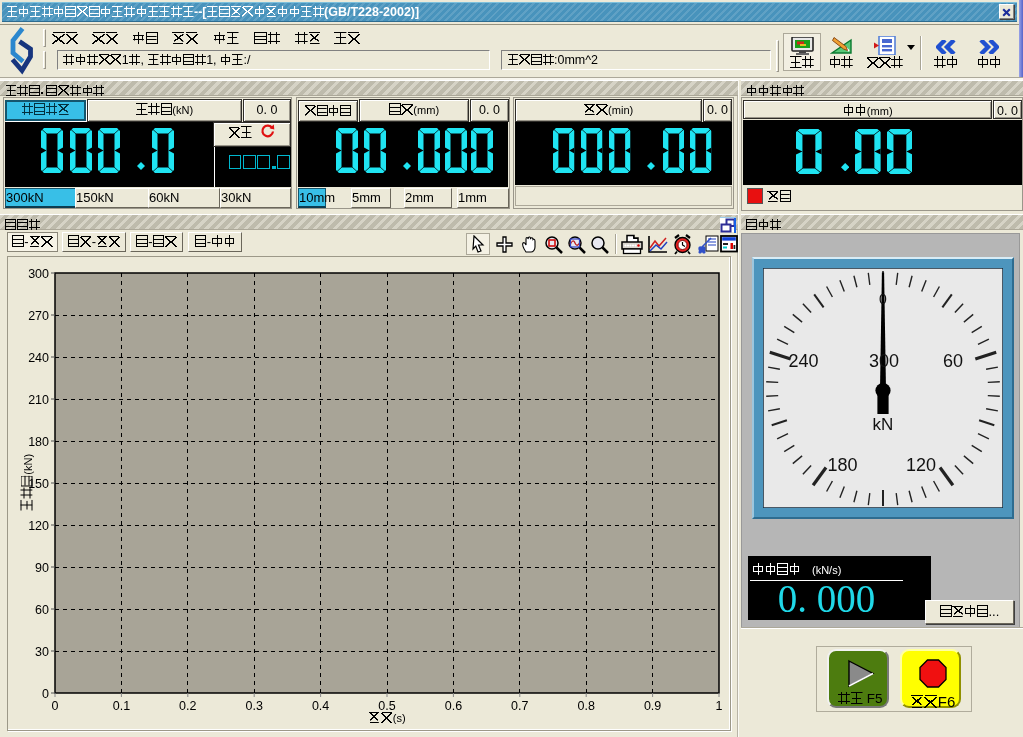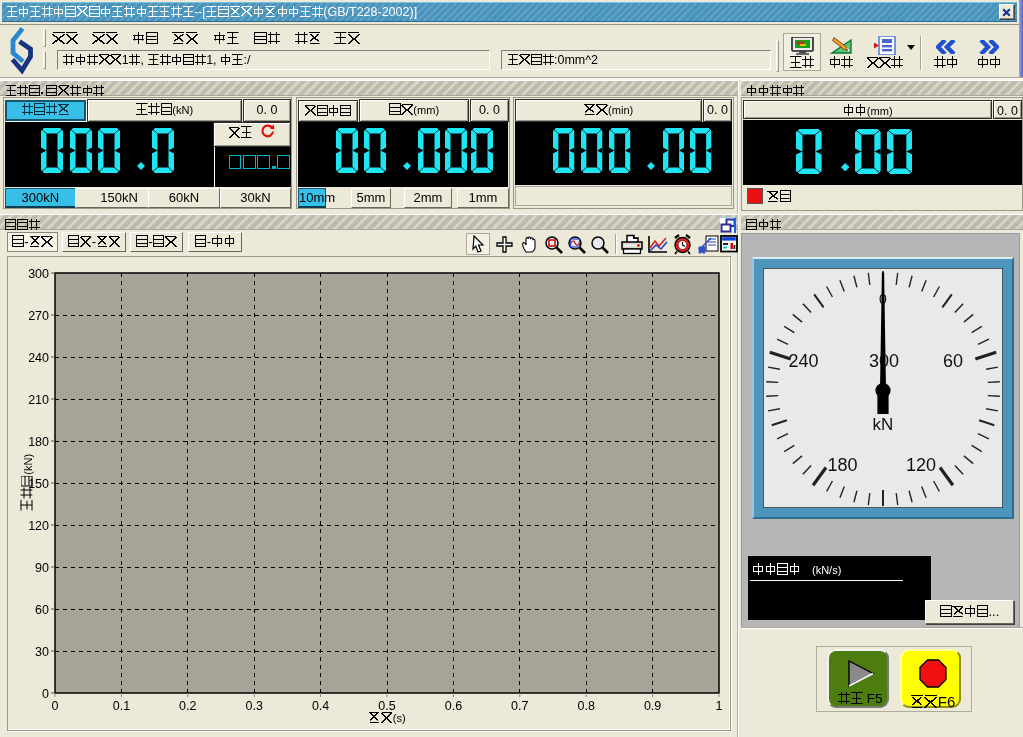--- a/index.html
+++ b/index.html
@@ -1,34 +1,34 @@
 <!DOCTYPE html>
 <html><head><meta charset="utf-8">
 <style>
 *{margin:0;padding:0;box-sizing:border-box}
 html,body{width:1023px;height:737px;overflow:hidden}
 body{position:relative;font-family:"Liberation Sans",sans-serif;background:#ece9d8;color:#000}
 .abs{position:absolute}
 .tbar{background:repeating-linear-gradient(135deg,rgba(255,255,255,.13) 0 2px,rgba(255,255,255,0) 2px 5px) #4893bc;border-top:1px solid #7cc0dc;border-bottom:1px solid #2e6c90}
-.ttxt{color:#fff;font-size:12.5px;font-weight:normal;white-space:nowrap;letter-spacing:0}
+.ttxt{color:#fff;font-size:12.5px;font-weight:bold;white-space:nowrap;letter-spacing:0}
 .cbtn{background:#ece9d8;border:1px solid #fff;border-right-color:#808080;border-bottom-color:#808080;box-shadow:1px 1px 0 #404040}
 .grip{width:3px;border-left:1px solid #fff;border-top:1px solid #fff;border-right:1px solid #9a968a;border-bottom:1px solid #9a968a;background:#ece9d8}
 .mtxt{font-size:14px;color:#000}
 .sfield{background:#ece9d8;border:1px solid #808080;border-right-color:#fff;border-bottom-color:#fff;font-size:12.5px;line-height:18px;white-space:nowrap}
 .btxt{font-size:13px;text-align:center;white-space:nowrap}
 .hdr{background:repeating-linear-gradient(135deg,#d6d3c6 0 3px,#bebbac 3px 7px);border-top:1px solid #fff;border-bottom:1px solid #aca899}
 .htxt{font-size:12.5px;margin-left:5px;line-height:15px;display:inline-block}
 .pbox{border:1px solid #9a968a;background:#ece9d8}
 .selbtn{background:#38BFE7;border:2px solid #14566e;box-shadow:1px 1px 0 #fff;font-size:13px;text-align:center;line-height:16px;color:#03303e}
 .rlabel{background:#ece9d8;border:1px solid #2e2c28;box-shadow:inset 1px 1px 0 #fff,inset -1px -1px 0 #9a968a;font-size:13px;text-align:center;line-height:20px}
 .vbox{background:#ece9d8;border:1px solid #2e2c28;box-shadow:inset 1px 1px 0 #fff,inset -1px -1px 0 #9a968a;font-size:12.5px;text-align:center;line-height:20px}
 .blk{background:#000}
 .sg{position:absolute}
 .pk{width:12.7px;height:14.2px;border:1.4px solid #00B7CE;position:absolute}
-.ubtn{background:#ece9d8;border:1px solid #fff;border-right-color:#6a665a;border-bottom-color:#6a665a;font-size:13px;text-align:center;line-height:18px}
+.ubtn{background:#ece9d8;border:1px solid #fff;border-right-color:#6a665a;border-bottom-color:#6a665a;font-size:13px;line-height:18px}
 .ubtn.on{background:#38BFE7;border:1px solid #14566e;border-bottom:2px solid #0c3c50}
 .tab{background:#ece9d8;border:1px solid #fff;border-right-color:#6a665a;border-bottom-color:#6a665a;font-size:13px;text-align:center;line-height:17px}
 .tab.on{background:#f6f3e6;border:1px solid #8a8678;line-height:17px}
 .rbtn{background:#ece9d8;border:1px solid #fff;border-right-color:#6a665a;border-bottom-color:#6a665a;box-shadow:1px 1px 0 #404040;font-size:13px;text-align:center;line-height:21px}
 .startb{background:#4d7c0f;border-radius:9px;border:2px solid #f2f2f2;border-right-color:#787878;border-bottom-color:#787878}
 .stopb{background:#ffff00;border-radius:9px;border:2px solid #ffffa0;border-right-color:#909000;border-bottom-color:#909000}
 i.h{display:inline-block;width:.88em;height:.9em;vertical-align:-.09em;background-repeat:no-repeat;margin:0 .03em}
 i.a{background-image:linear-gradient(currentColor,currentColor),linear-gradient(currentColor,currentColor),linear-gradient(currentColor,currentColor),linear-gradient(currentColor,currentColor);background-position:50% 0,50% 50%,50% 100%,50% 50%;background-size:96% 9%,78% 9%,96% 9%,9% 98%}
 i.b{box-shadow:inset 0 0 0 1px;background-image:linear-gradient(currentColor,currentColor),linear-gradient(currentColor,currentColor);background-position:50% 34%,50% 67%;background-size:88% 9%,88% 9%}
 i.c{background-image:linear-gradient(currentColor,currentColor),linear-gradient(currentColor,currentColor),linear-gradient(currentColor,currentColor),linear-gradient(currentColor,currentColor);background-position:26% 50%,74% 50%,50% 22%,50% 78%;background-size:9% 100%,9% 100%,100% 9%,100% 9%}
@@ -439,20 +439,21 @@
 <text x="201.0" y="110" font-size="18" text-anchor="middle" fill="#111">60</text>
 <text x="90.5" y="214" font-size="18" text-anchor="middle" fill="#111">180</text>
 <text x="169.0" y="214" font-size="18" text-anchor="middle" fill="#111">120</text>
 <text x="131.0" y="173" font-size="17" text-anchor="middle" fill="#111" font-family="Liberation Sans">kN</text>
 </g>
 </svg>
 <div class="abs blk" style="left:748px;top:556px;width:183px;height:64px">
 <div class="abs" style="left:4px;top:6px;color:#fff;font-size:13px"><i class="h e"></i><i class="h e"></i><i class="h b"></i><i class="h e"></i></div>
 <div class="abs" style="left:64px;top:8px;color:#fff;font-size:11px">(kN/s)</div>
 <div class="abs" style="left:2px;top:24px;width:153px;height:1px;background:#fff"></div>
+<div class="abs" style="left:0;top:20px;width:157px;text-align:center;color:#20d8e8;font-family:'Liberation Serif',serif;font-size:39px">0. 000</div>
 </div>
 <div class="abs rbtn" style="left:925px;top:600px;width:89px;height:24px"><i class="h b"></i><i class="h f"></i><i class="h e"></i><i class="h b"></i>...</div>
 <div class="abs" style="left:741px;top:627px;width:282px;height:1px;background:#aca899"></div>
 <div class="abs" style="left:741px;top:628px;width:282px;height:1px;background:#fff"></div>
 <div class="abs" style="left:816px;top:646px;width:156px;height:66px;border:1px solid #b0ac9c;background:#ece9d8"></div>
 <div class="abs startb" style="left:827px;top:649px;width:62px;height:59px">
 <svg class="abs" style="left:18px;top:8px" width="29" height="29">
       <path d="M2 2 L26 14.5 L2 27 Z" fill="#8a8a8a" stroke="#000" stroke-width="1.4"></path>
       <path d="M2 27 L26 14.5" stroke="#fff" stroke-width="1.6"></path>
     </svg>

